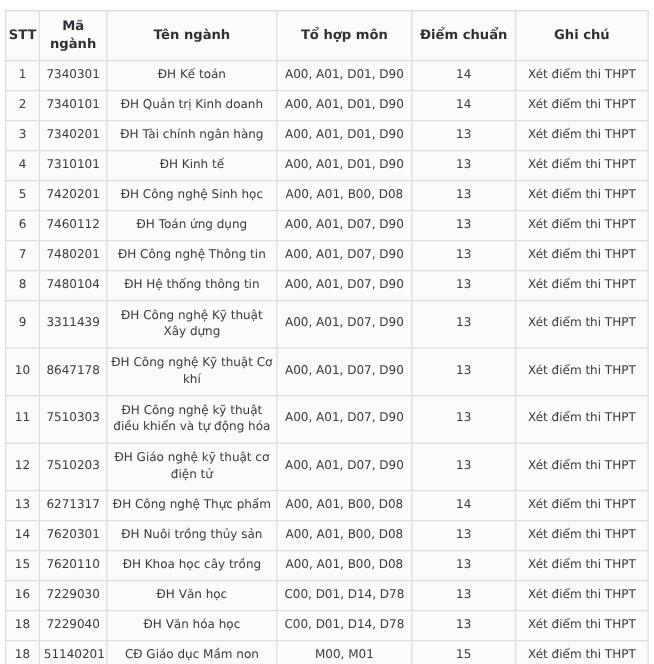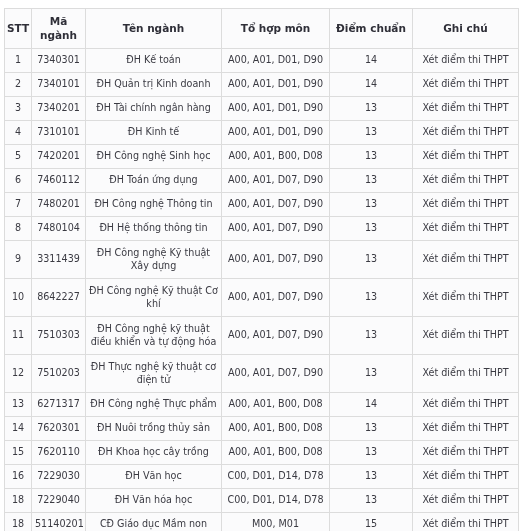--- a/index.html
+++ b/index.html
@@ -162,38 +162,38 @@
         <tr class="row-double">
           <td class="cell-stt">9</td>
           <td class="cell-ma">3311439</td>
           <td class="cell-ten">ĐH Công nghệ Kỹ thuật Xây dựng</td>
           <td class="cell-to">A00, A01, D07, D90</td>
           <td class="cell-diem">13</td>
           <td class="cell-ghi">Xét điểm thi THPT</td>
         </tr>
         <tr class="row-double">
           <td class="cell-stt">10</td>
-          <td class="cell-ma">8642227</td>
+          <td class="cell-ma">8647178</td>
           <td class="cell-ten">ĐH Công nghệ Kỹ thuật Cơ khí</td>
           <td class="cell-to">A00, A01, D07, D90</td>
           <td class="cell-diem">13</td>
           <td class="cell-ghi">Xét điểm thi THPT</td>
         </tr>
         <tr class="row-double">
           <td class="cell-stt">11</td>
           <td class="cell-ma">7510303</td>
           <td class="cell-ten">ĐH Công nghệ kỹ thuật điều khiển và tự động hóa</td>
           <td class="cell-to">A00, A01, D07, D90</td>
           <td class="cell-diem">13</td>
           <td class="cell-ghi">Xét điểm thi THPT</td>
         </tr>
         <tr class="row-double">
           <td class="cell-stt">12</td>
           <td class="cell-ma">7510203</td>
-          <td class="cell-ten">ĐH Thực nghệ kỹ thuật cơ điện tử</td>
+          <td class="cell-ten">ĐH Giáo nghệ kỹ thuật cơ điện tử</td>
           <td class="cell-to">A00, A01, D07, D90</td>
           <td class="cell-diem">13</td>
           <td class="cell-ghi">Xét điểm thi THPT</td>
         </tr>
         <tr class="row-single">
           <td class="cell-stt">13</td>
           <td class="cell-ma">6271317</td>
           <td class="cell-ten">ĐH Công nghệ Thực phẩm</td>
           <td class="cell-to">A00, A01, B00, D08</td>
           <td class="cell-diem">14</td>

